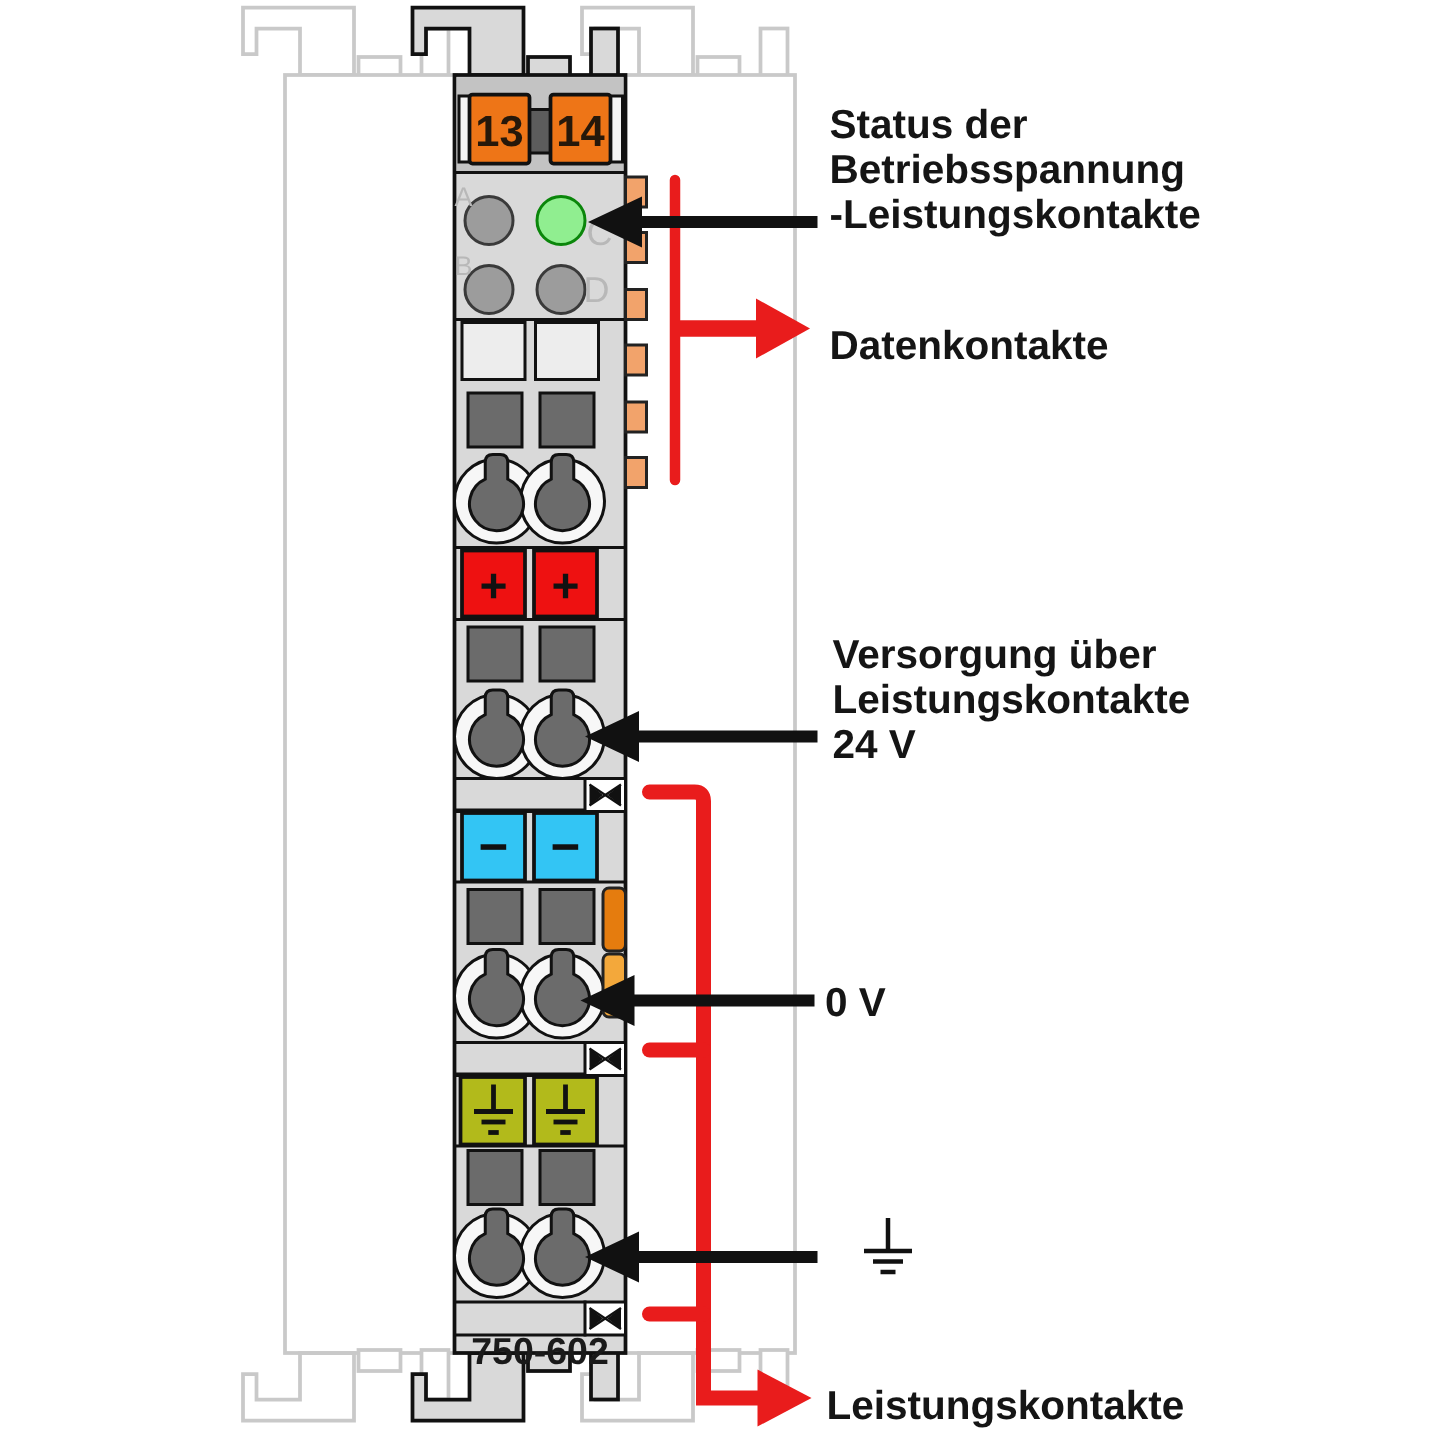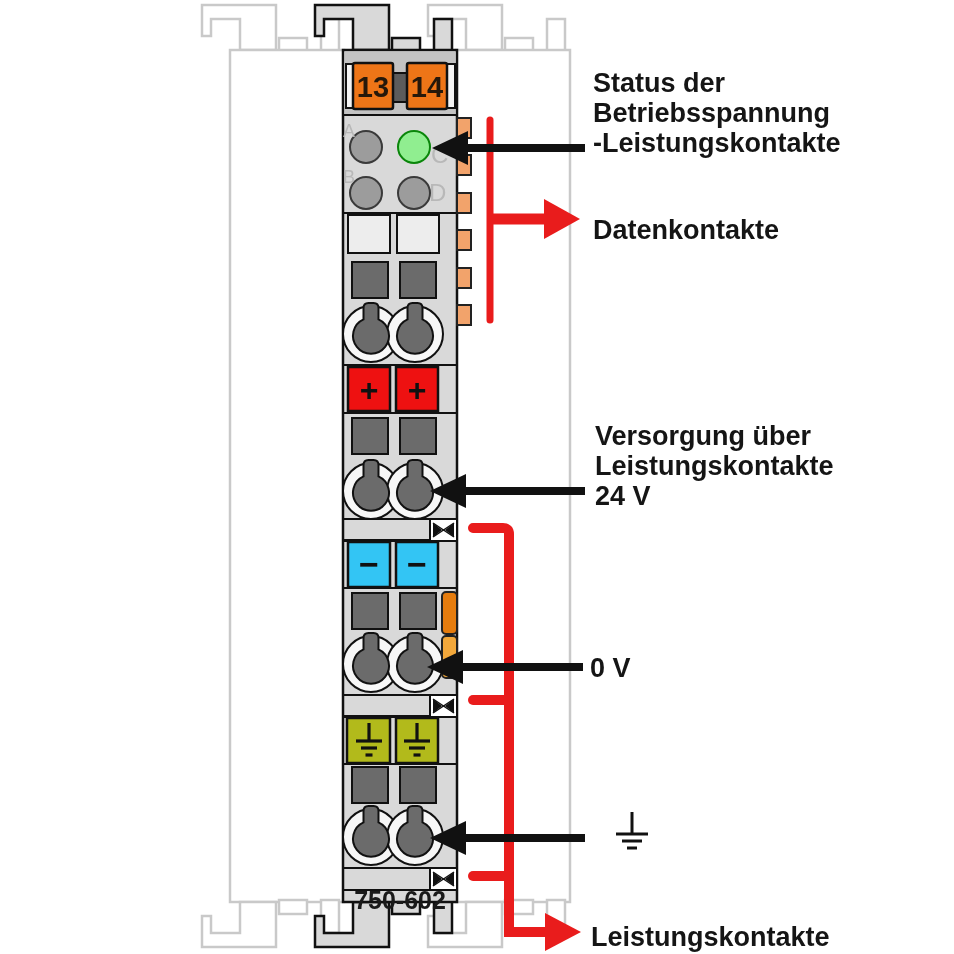--- a/index.html
+++ b/index.html
@@ -1,16 +1,16 @@
 <!DOCTYPE html>
 <html><head>
 <meta charset="utf-8">
 <style>
   html,body{margin:0;padding:0;background:#fff;}
-  .stage{width:878px;height:954px;position:relative;font-family:"Liberation Sans",sans-serif;padding-left:40px;}
+  .stage{width:878px;height:954px;position:relative;font-family:"Liberation Sans",sans-serif;}
   svg{display:block;}
   text{font-family:"Liberation Sans","DejaVu Sans",sans-serif;}
   .ann{font-size:27px;font-weight:bold;fill:#151515;}
   .led-letter-sm{font-size:18px;fill:#b8b8b8;}
   .led-letter-lg{font-size:24px;fill:#b8b8b8;}
   .term-num{font-size:29px;font-weight:bold;fill:#26180a;}
   .sign{font-weight:bold;fill:#111;}
   .model{font-size:25px;font-weight:bold;fill:#1a1a1a;}
 </style>
 </head>

